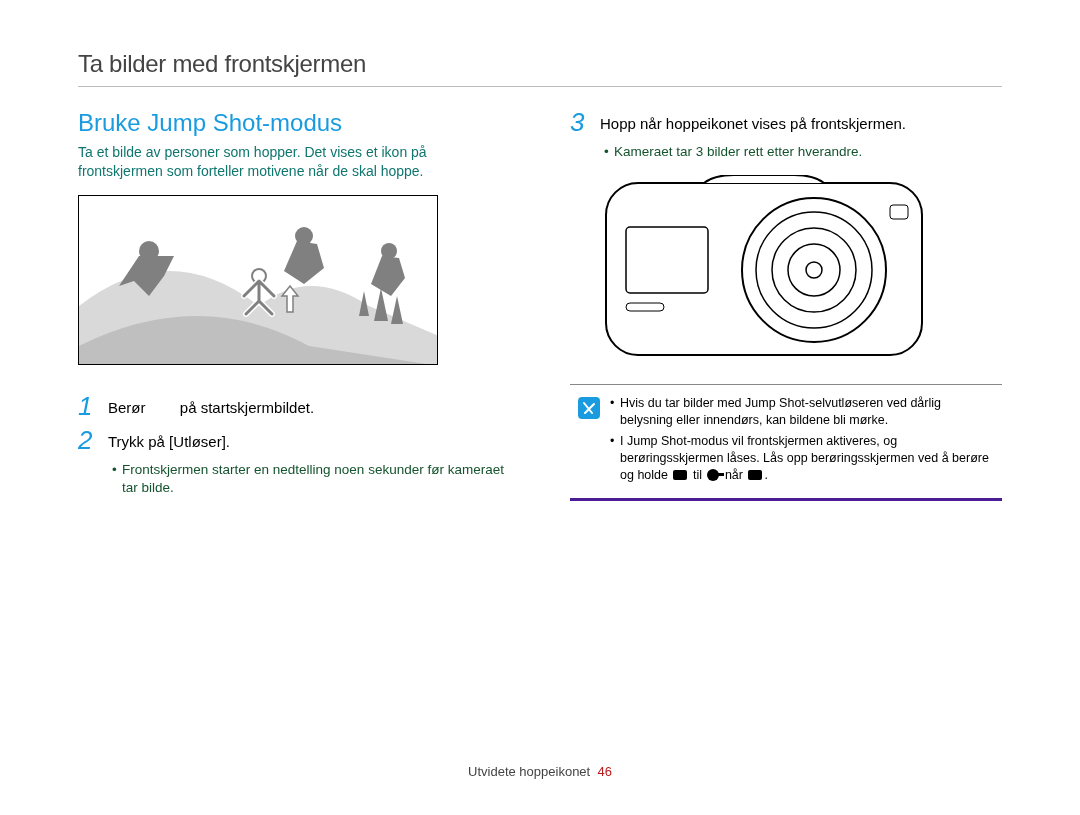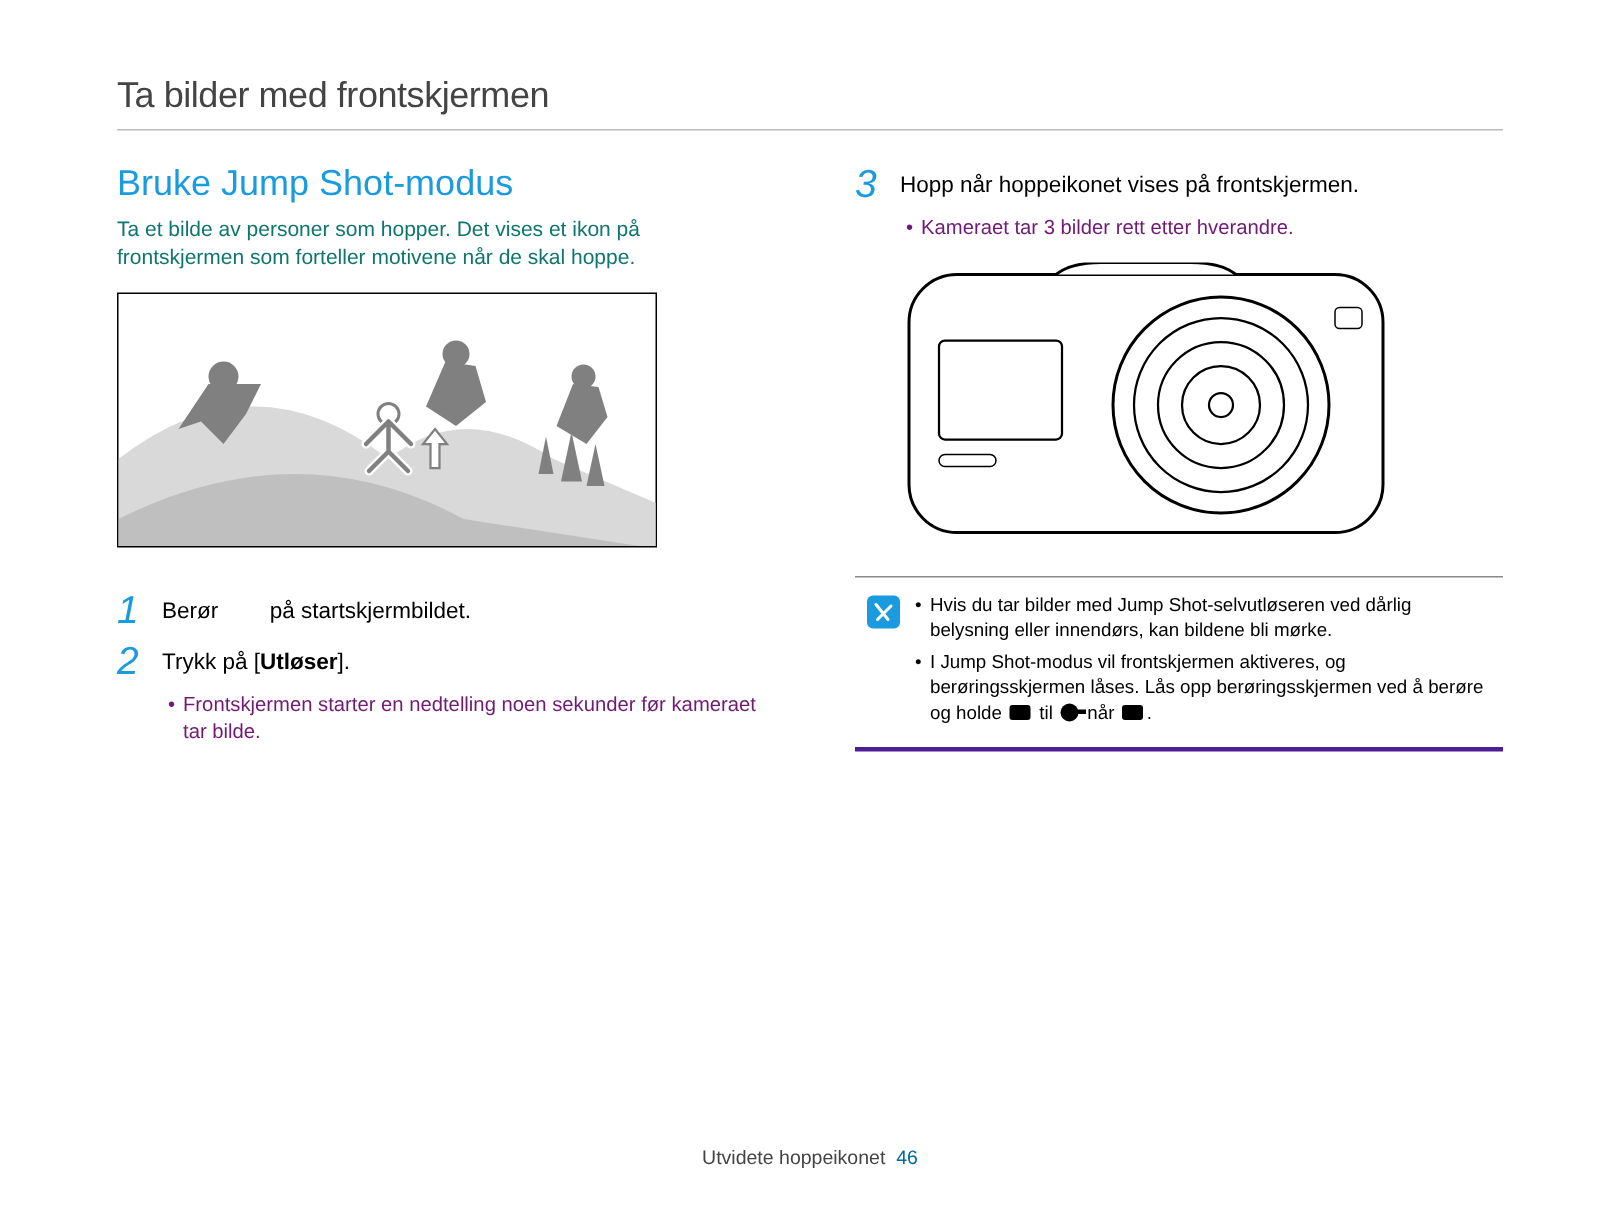--- a/index.html
+++ b/index.html
@@ -68,33 +68,33 @@
     font-weight: 300;
     font-style: italic;
     line-height: 1;
     width: 20px;
   }
   .step-body {
     font-size: 15px;
     line-height: 1.45;
     padding-top: 4px;
   }
-  .step-body .bold { font-weight: 700; }
+  .step-body .bold { font-weight: 400; }
   .sub-bullets {
     list-style: none;
     padding-left: 34px;
     margin-top: 2px;
     margin-bottom: 14px;
   }
   .sub-bullets li {
     font-size: 13.5px;
     line-height: 1.35;
     position: relative;
     padding-left: 10px;
-    color: #701a75;
+    color: #14532d;
   }
   .sub-bullets li::before {
     content: "•";
     position: absolute;
     left: 0;
   }
   .camera-box {
     width: 320px;
     height: 185px;
     margin: 10px 0 24px 34px;
@@ -125,21 +125,21 @@
   .note-list li::before { content:"•"; position:absolute; left:0; }
   .footer {
     position: absolute;
     bottom: 36px;
     left: 0;
     width: 100%;
     text-align: center;
     font-size: 13px;
     color: #444;
   }
-  .footer .pnum { color:#0369a1; }
+  .footer .pnum { color:#b91c1c; }
   .glyph {
     display:inline-block;
     width:14px; height:10px;
     background:#000;
     border-radius:2px;
     vertical-align:middle;
     margin:0 2px;
   }
   .glyph.key {
     width:12px; height:12px; border-radius:50%;

